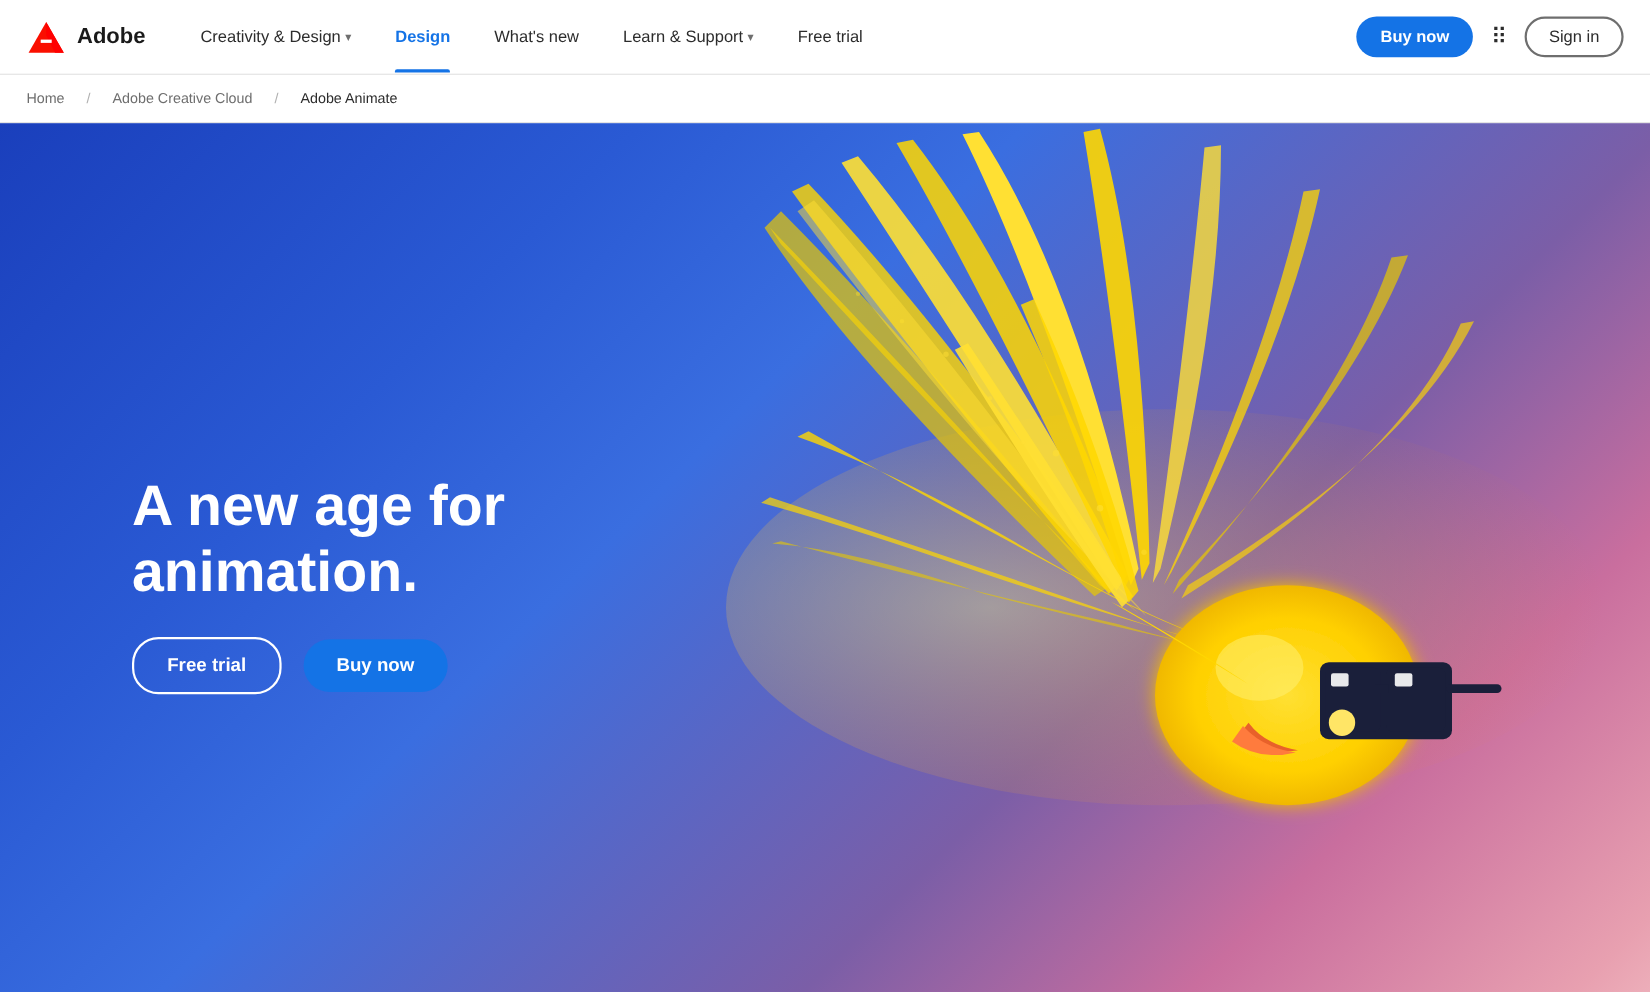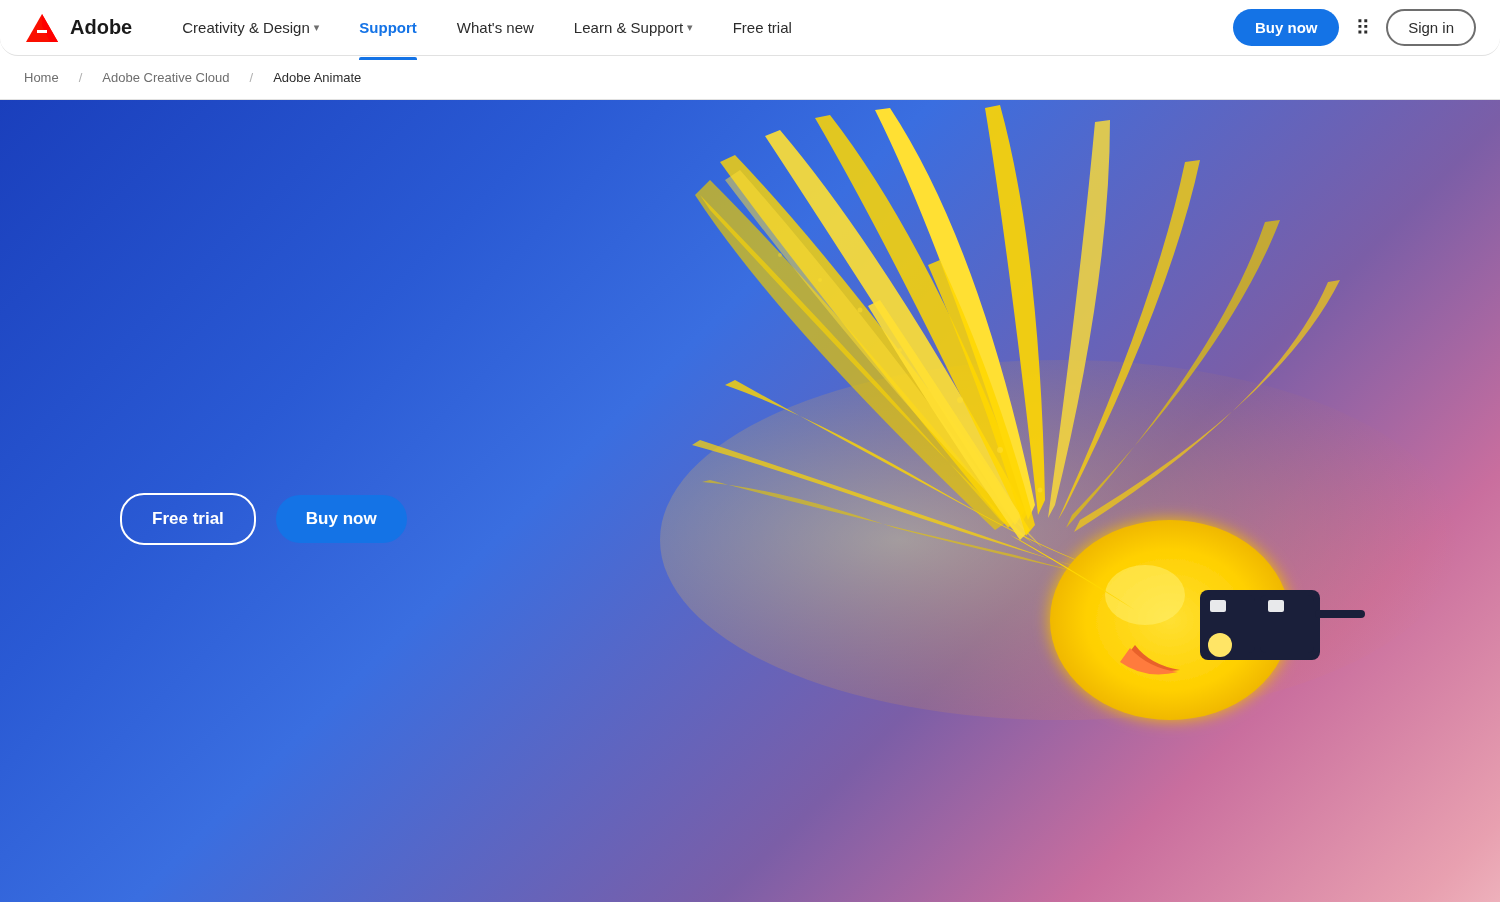--- a/index.html
+++ b/index.html
@@ -2,27 +2,26 @@
 <html><head>
   <meta charset="utf-8">
   <style>
     * { margin: 0; padding: 0; box-sizing: border-box; }
     body { font-family: 'Adobe Clean', 'Helvetica Neue', Arial, sans-serif; width: 1500px; overflow-x: hidden; }
 
     
     nav {
       display: flex;
       align-items: center;
-      height: 56px;
+      height: 68px;
       padding: 0 24px;
       background: #fff;
       border-bottom: 1px solid #e1e1e1;
       position: relative;
       z-index: 10;
-      border-radius: 18px;
     }
     .nav-logo {
       display: flex;
       align-items: center;
       gap: 10px;
       margin-right: 32px;
       text-decoration: none;
     }
     .adobe-logo-icon {
       width: 36px;
@@ -200,21 +199,21 @@
     </svg>
     <span class="nav-brand-text">Adobe</span>
   </a>
 
   <div class="nav-links">
     <a class="nav-link" href="#">
       <span>Creativity &amp; Design</span>
       <span class="nav-link-chevron">▾</span>
     </a>
     <a class="nav-link active" href="#">
-      <span>Support</span>
+      <span>Design</span>
     </a>
     <a class="nav-link" href="#">
       <span>What's new</span>
     </a>
     <a class="nav-link" href="#">
       <span>Learn &amp; Support</span>
       <span class="nav-link-chevron">▾</span>
     </a>
     <a class="nav-link" href="#">
       <span>Free trial</span>
@@ -325,19 +324,20 @@
     <circle cx="320" cy="250" r="2" fill="#FFE033" opacity="0.5"></circle>
     <circle cx="280" cy="210" r="2.5" fill="#FFE033" opacity="0.5"></circle>
     <circle cx="240" cy="180" r="2" fill="#FFE033" opacity="0.4"></circle>
     <circle cx="200" cy="155" r="2" fill="#FFE033" opacity="0.4"></circle>
     <circle cx="420" cy="350" r="3" fill="#FFE033" opacity="0.6"></circle>
     <circle cx="350" cy="290" r="2" fill="#FFE033" opacity="0.5"></circle>
     <circle cx="460" cy="390" r="2.5" fill="#FFE033" opacity="0.5"></circle>
   </svg>
 
   <div class="hero-content">
+    <h1 class="hero-title">A new age for animation.</h1>
     <div class="hero-buttons">
       <button class="btn-hero-free-trial">Free trial</button>
       <button class="btn-hero-buy-now">Buy now</button>
     </div>
   </div>
 
 </section>
 
 </body></html>

